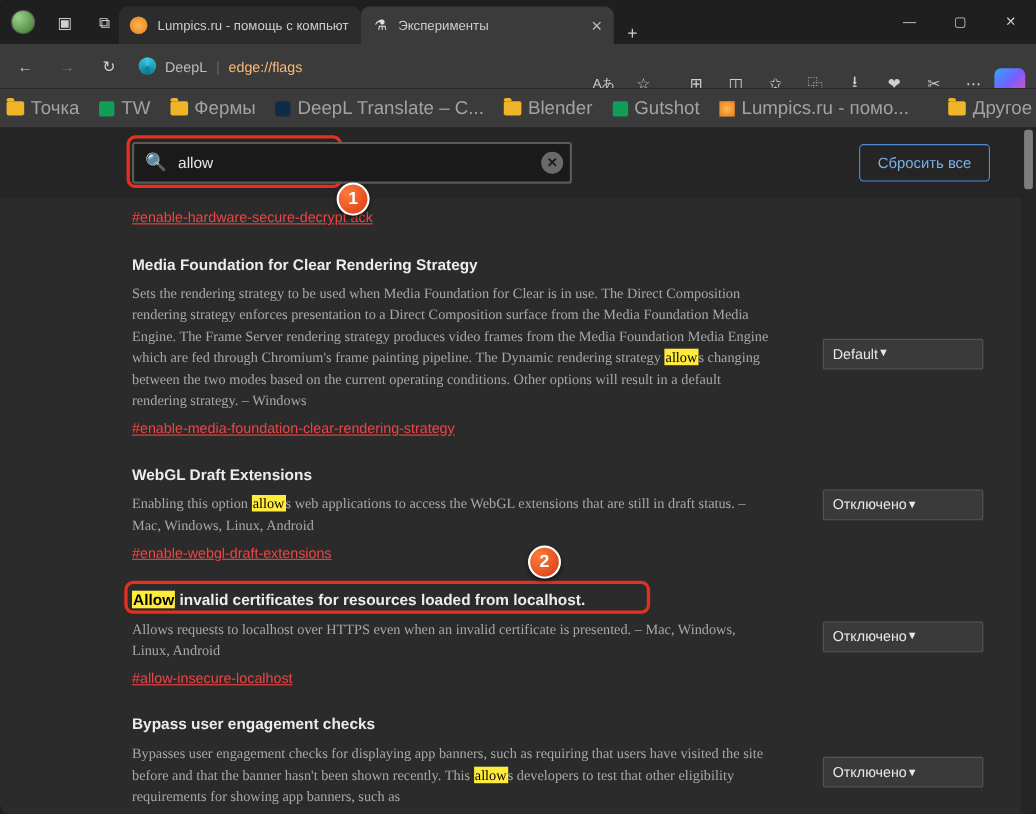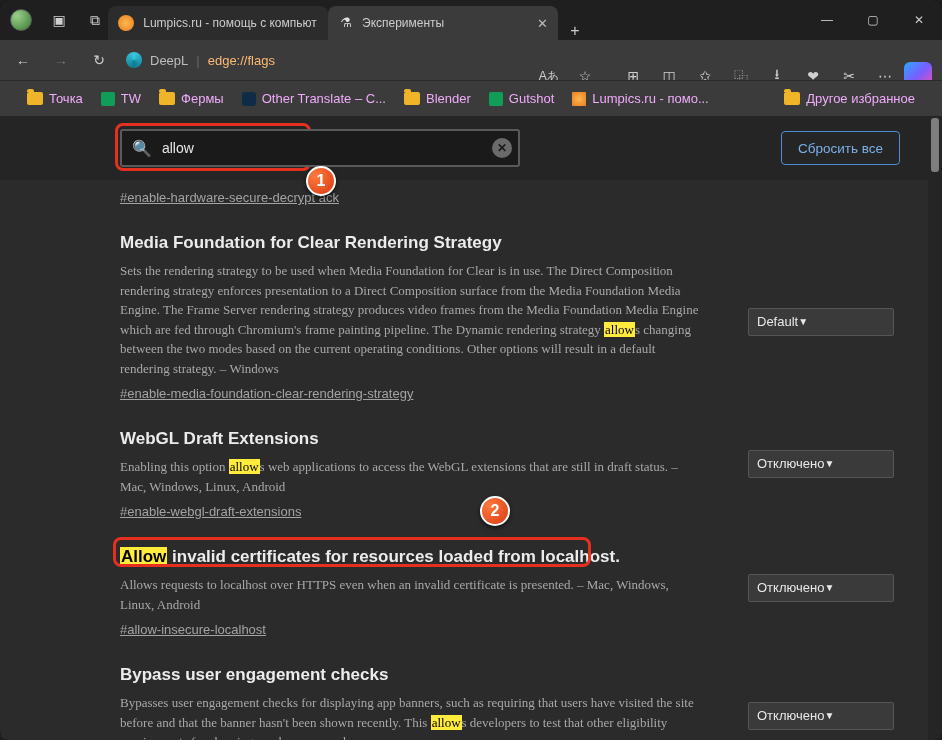--- a/index.html
+++ b/index.html
@@ -26,43 +26,43 @@
   
   .toolbar { height:40px; background:#3b3b3b; display:flex; align-items:center; padding:0 6px; gap:4px;}
   .tbtn { width:34px; height:32px; display:flex; align-items:center; justify-content:center; color:#cfcfcf; font-size:14px; border-radius:4px;}
   .addr { flex:0 0 300px; height:30px; display:flex; align-items:center; gap:8px; color:#bdbdbd; font-size:13px; padding:0 6px;}
   .addr .edge-logo { width:16px; height:16px; border-radius:50%; background:conic-gradient(#3ac7e0,#0b7a91,#3ac7e0); position:relative;}
   .addr .pipe { color:#666; }
   .tool-spacer { flex:1; }
   .right-tools { display:flex; align-items:center; gap:2px; padding-right:4px;margin-top:32px;}
   .copilot { width:28px; height:28px; border-radius:6px; background:linear-gradient(135deg,#2ea6ff,#7a5cff,#ff4fa3);}
   
-  .bookmarks { height:36px; background:#3b3b3b; border-top:1px solid #2a2a2a; display:flex; align-items:center; padding:0 27px; gap:18px; color:#f0abfc; font-size:13px;}
+  .bookmarks { height:36px; background:#3b3b3b; border-top:1px solid #2a2a2a; display:flex; align-items:center; padding:0 6px; gap:18px; color:#a3a3a3; font-size:17px;}
   .bm { display:flex; align-items:center; gap:6px; white-space:nowrap;}
   .folder { width:16px; height:13px; background:#f0b429; border-radius:2px; position:relative;}
   .folder::before { content:""; position:absolute; top:-3px; left:0; width:7px; height:3px; background:#f0b429; border-radius:2px 2px 0 0;}
   .sheet-icon { width:14px; height:14px; background:#0f9d58; border-radius:2px;}
   .deepl-icon { width:14px; height:14px; background:#0f2b46; border-radius:3px;}
   .bm-spacer { flex:1; }
   
   .content-wrap { flex:1; display:flex; background:#2b2b2b; min-height:0;}
   .content { flex:1; overflow:hidden; position:relative; color:#d6d6d6;}
   .scrollbar { width:14px; background:#252525; position:relative;}
   .scroll-thumb { position:absolute; left:3px; right:3px; top:2px; height:54px; background:#7e7e7e; border-radius:3px;}
   .search-row { height:64px; background:#252525; display:flex; align-items:center; padding:0 0 0 120px; gap:12px; position:relative;}
   .searchbox-wrap { position:relative; width:400px; height:38px; }
   .searchbox { width:100%; height:100%; background:#1a1a1a; border:2px solid #5a5a5a; border-radius:3px; display:flex; align-items:center; padding:0 36px 0 10px; gap:10px; color:#e0e0e0;}
   .searchbox input { background:transparent; border:none; outline:none; color:#e6e6e6; font-size:14px; width:100%;}
   .search-clear { position:absolute; right:8px; top:50%; transform:translateY(-50%); width:20px; height:20px; border-radius:50%; background:#6a6a6a; color:#1a1a1a; display:flex; align-items:center; justify-content:center; font-size:12px; font-weight:bold;}
   .red-outline-search { position:absolute; left:115px; top:7px; width:196px; height:48px; border:3px solid #e53020; border-radius:8px; pointer-events:none;}
   .reset-btn { margin-left:auto; margin-right:28px; height:34px; padding:0 16px; border:1px solid #4f8bd6; color:#7bb0ea; background:transparent; border-radius:4px; font-size:13.5px; display:flex; align-items:center;}
   .flags-area { padding: 8px 34px 0 120px; font-size:13px; line-height:1.5; overflow:hidden;}
-  .flag-link { color:#a3a3a3; text-decoration:underline; font-size:13px;}
+  .flag-link { color:#ef4444; text-decoration:underline; font-size:13px;}
   .flag-block { margin-top:22px; position:relative; padding-right:190px;}
-  .flag-title { color:#ececec; font-weight:600; font-size:17px; margin-bottom:6px;}
+  .flag-title { color:#ececec; font-weight:600; font-size:14px; margin-bottom:6px;}
   .flag-desc { color:#a8a8a8; font-size:13px;font-family:Liberation Serif, serif; }
   mark { background:#ffeb3b; color:#000; padding:0 1px;}
   .flag-dropdown { position:absolute; right:0; width:146px; height:28px; background:#3a3a3a; border:1px solid #565656; color:#e8e8e8; font-size:13px; display:flex; align-items:center; padding:0 8px; border-radius:2px;}
   .flag-dropdown .chev { font-size:10px; }
   .red-outline-title { position:absolute; left:-7px; top:-7px; height:30px; border:3px solid #e53020; border-radius:8px; pointer-events:none;}
   
   .callout { position:absolute; width:30px; height:30px; border-radius:50%; background:radial-gradient(circle at 30% 30%, #ff7a3c, #d83a12); border:2px solid #fff; color:#fff; font-weight:bold; font-size:16px; display:flex; align-items:center; justify-content:center; box-shadow:0 2px 4px rgba(0,0,0,.6); z-index:50;}
 </style>
 </head>
 <body>
@@ -129,21 +129,21 @@
     <div class="bm">
         <span class="sheet-icon"></span>
         <span>TW</span>
       </div>
     <div class="bm">
         <span class="folder"></span>
         <span>Фермы</span>
       </div>
     <div class="bm">
         <span class="deepl-icon"></span>
-        <span>Other Translate – C...</span>
+        <span>DeepL Translate – C...</span>
       </div>
     <div class="bm">
         <span class="folder"></span>
         <span>Blender</span>
       </div>
     <div class="bm">
         <span class="sheet-icon"></span>
         <span>Gutshot</span>
       </div>
     <div class="bm">

